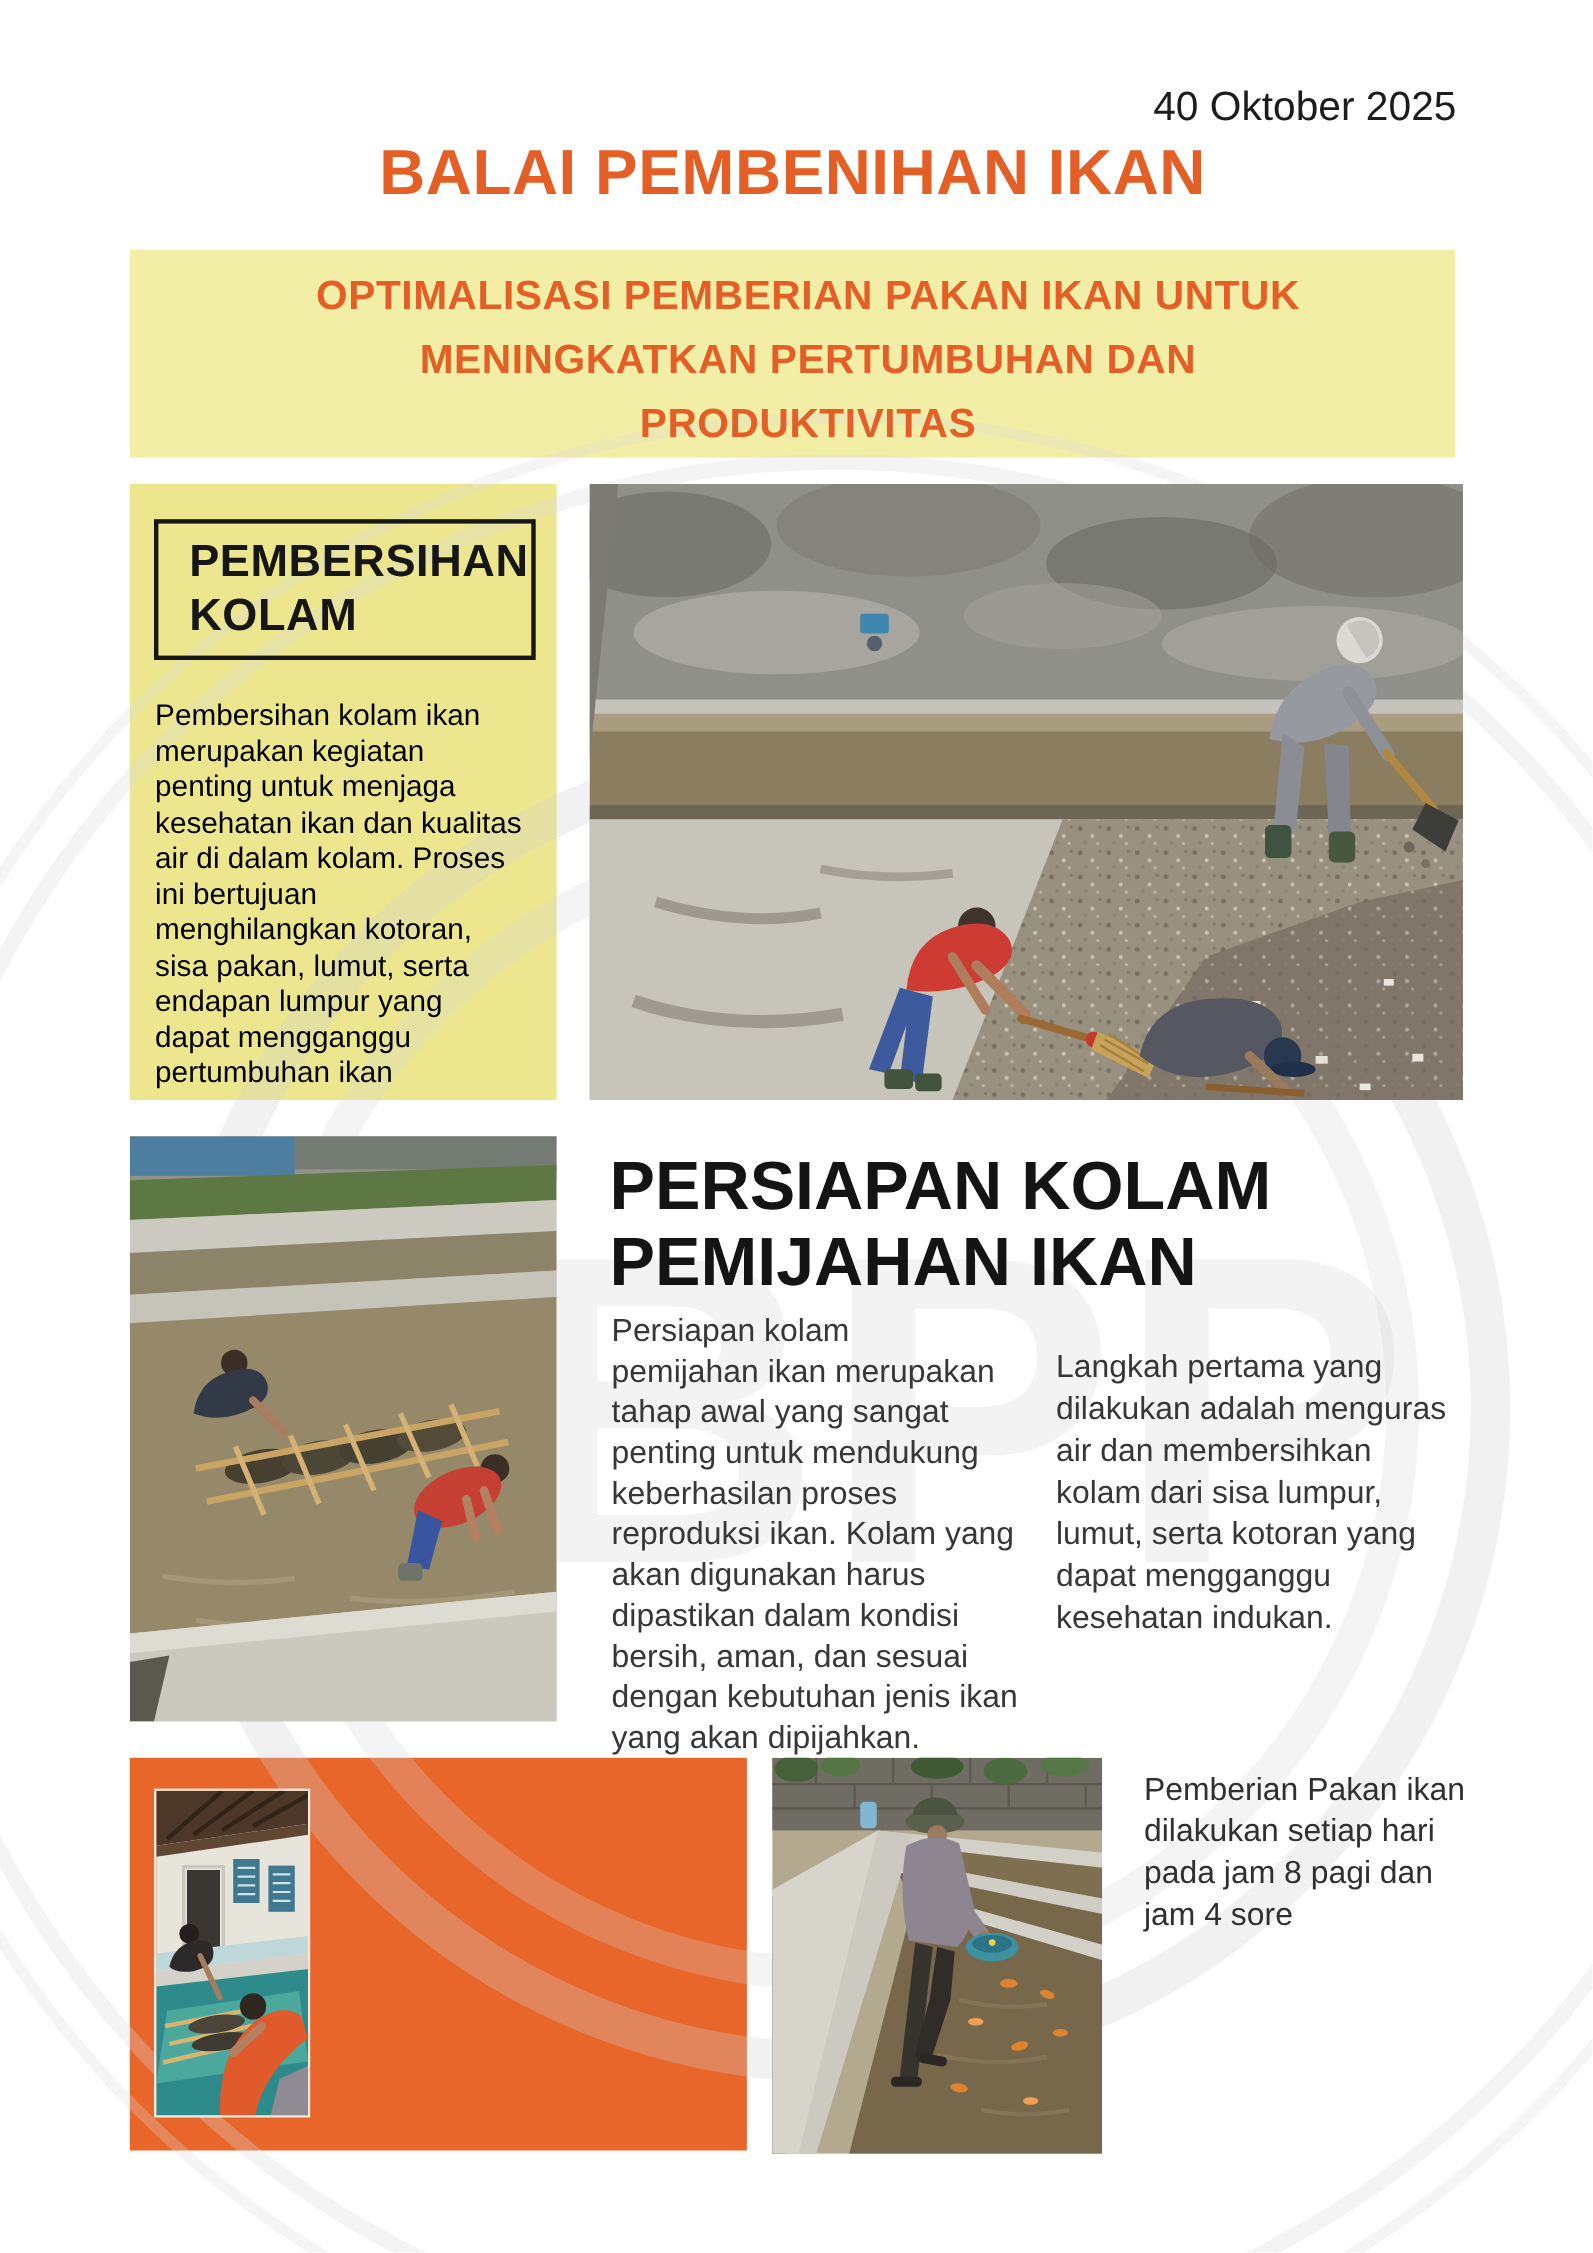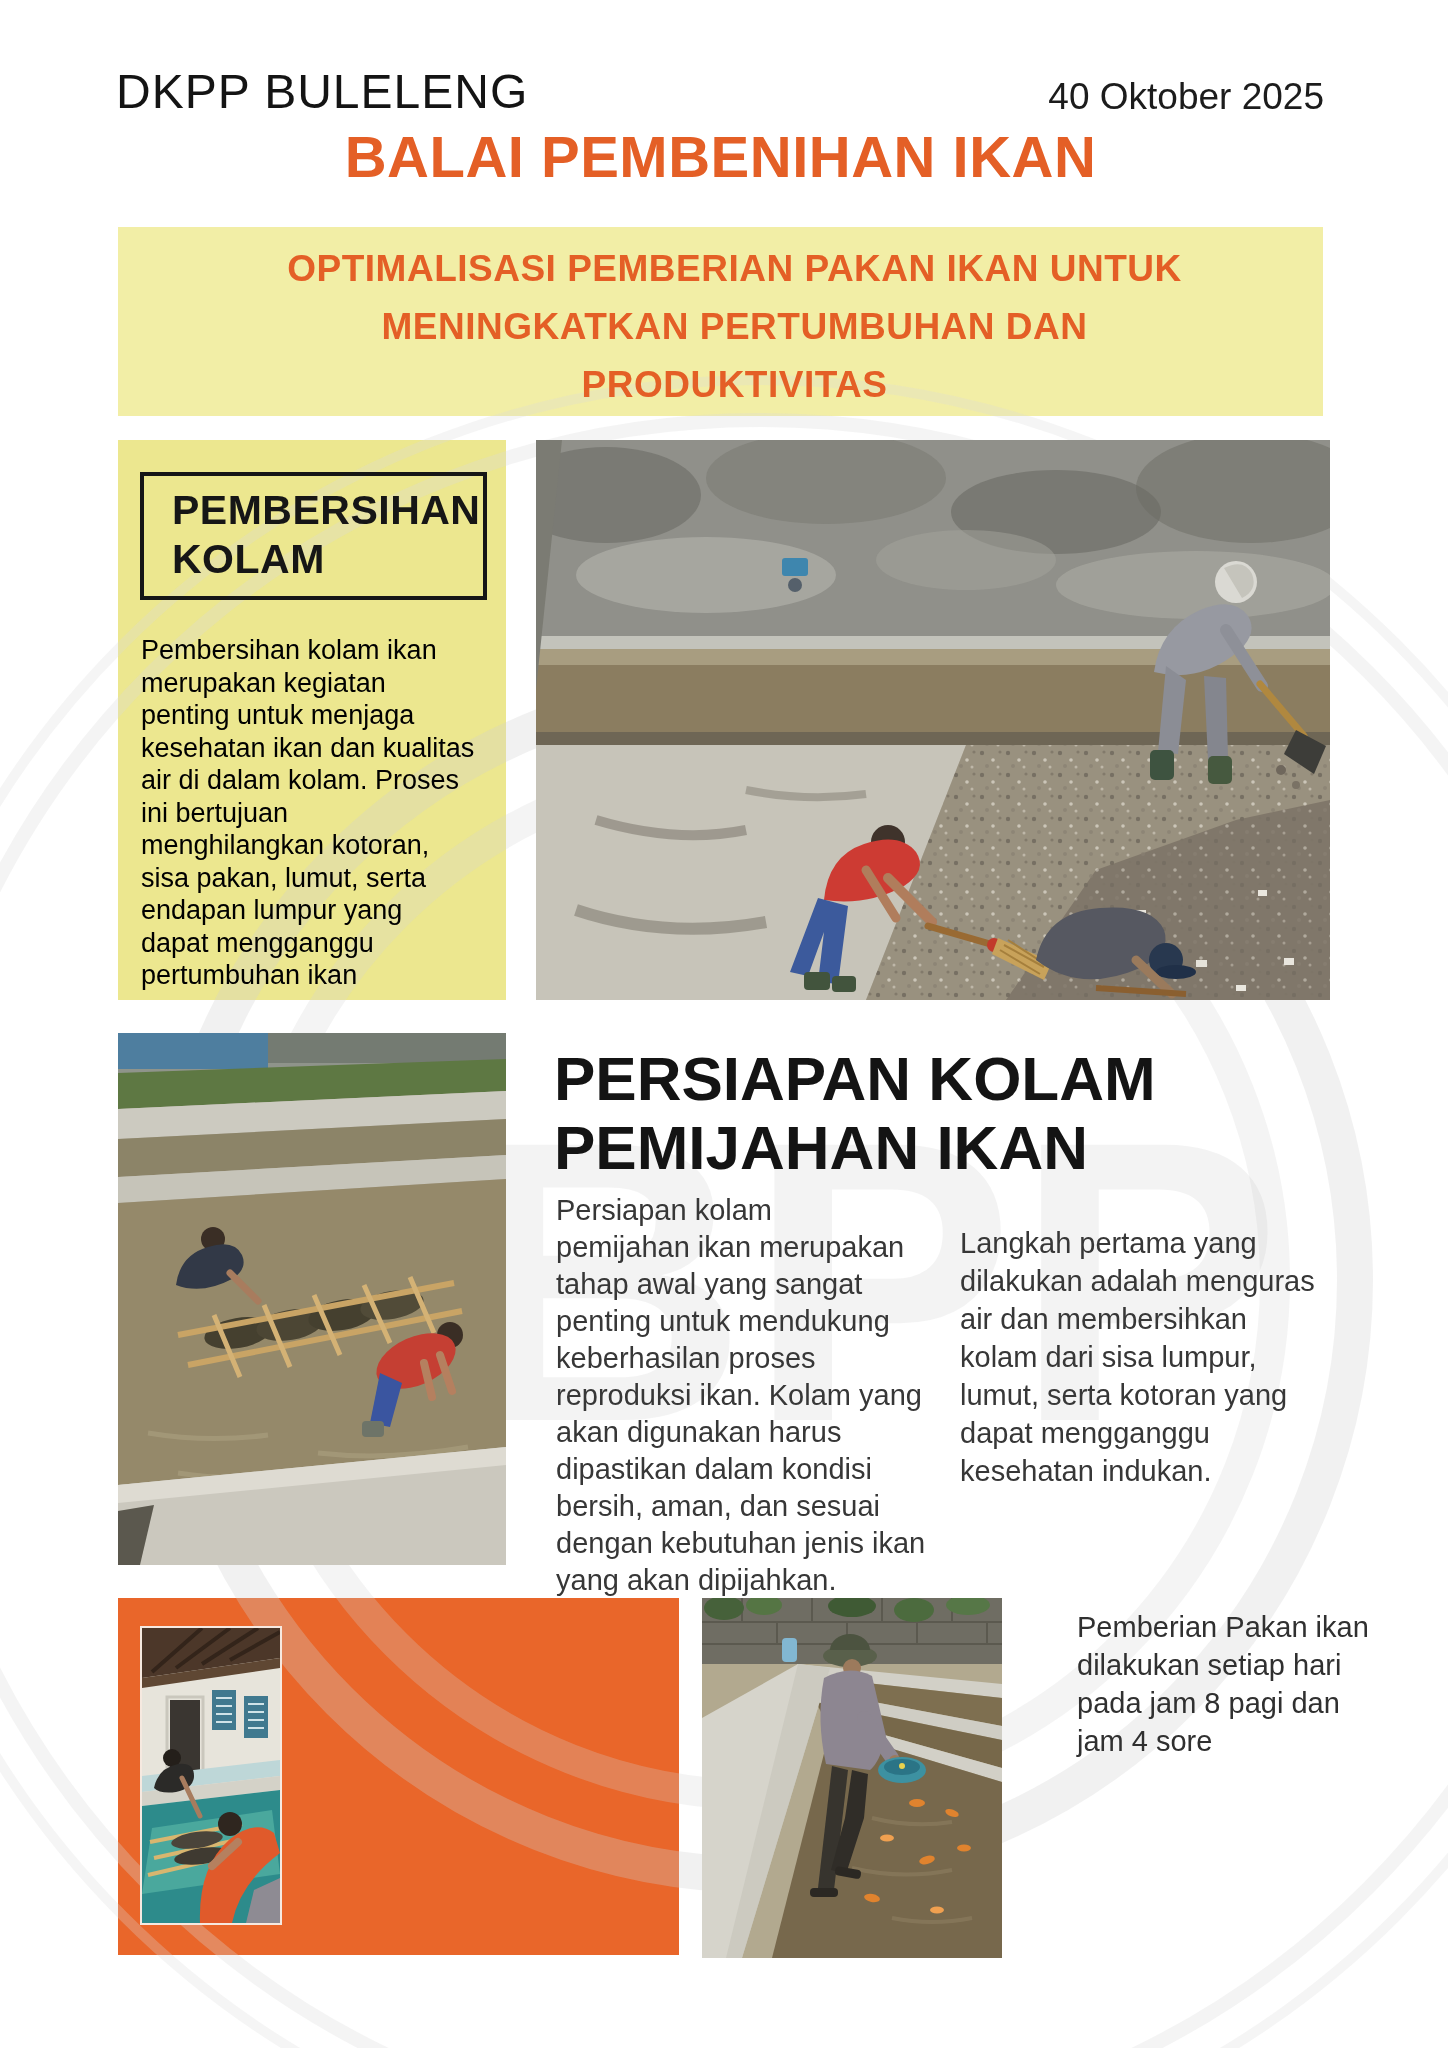--- a/index.html
+++ b/index.html
@@ -73,21 +73,21 @@
   .panel-orange{
     position:absolute;left:118px;top:1598px;width:561px;height:357px;
     background:#e9662a;z-index:1;
   }
   .leveling-note{
     left:296px;top:1636px;width:372px;
     font-size:30px;line-height:38.5px;color:#fdf2ea;
   }
   .feeding-note{
     left:1040px;top:1608px;width:300px;
-    font-size:29px;line-height:38px;color:#303030;margin-left:37px;
+    font-size:29px;line-height:38px;color:#303030;
   }
 
   .photo{position:absolute;z-index:3;display:block;}
   .photo1{left:536px;top:440px;width:794px;height:560px;}
   .photo2{left:118px;top:1033px;width:388px;height:532px;}
   .photo3{left:142px;top:1628px;width:138px;height:295px;outline:2px solid #f6e9e0;}
   .photo4{left:702px;top:1598px;width:300px;height:360px;}
 
   .watermark{position:absolute;left:0;top:0;width:1448px;height:2048px;z-index:2;pointer-events:none;}
 </style>
@@ -103,21 +103,20 @@
   <svg class="watermark" viewBox="0 0 1448 2048" aria-hidden="true">
     <g fill="none">
       <circle cx="760" cy="1280" r="595" stroke="#cfcfcf" stroke-width="36" opacity="0.30"></circle>
       <circle cx="760" cy="1280" r="515" stroke="#d6d6d6" stroke-width="30" opacity="0.26"></circle>
       <circle cx="760" cy="1280" r="860" stroke="#d9d9d9" stroke-width="14" opacity="0.30"></circle>
       <circle cx="760" cy="1280" r="900" stroke="#dcdcdc" stroke-width="10" opacity="0.28"></circle>
     </g>
     <text x="870" y="1420" text-anchor="middle" font-family="Liberation Sans, sans-serif" font-size="400" font-weight="800" fill="#bfbfbf" opacity="0.18">BPP</text>
   </svg>
 
-  <div class="txt brand">DKPP BULELENG</div>
   <div class="txt date">40 Oktober 2025</div>
 
   <div class="txt title">BALAI PEMBENIHAN IKAN</div>
   <div class="txt banner-text preline">OPTIMALISASI PEMBERIAN PAKAN IKAN UNTUK
 MENINGKATKAN PERTUMBUHAN DAN
 PRODUKTIVITAS</div>
 
   <div class="txt cleaning-heading-box">
     <div class="cleaning-heading preline">PEMBERSIHAN
 KOLAM</div>

